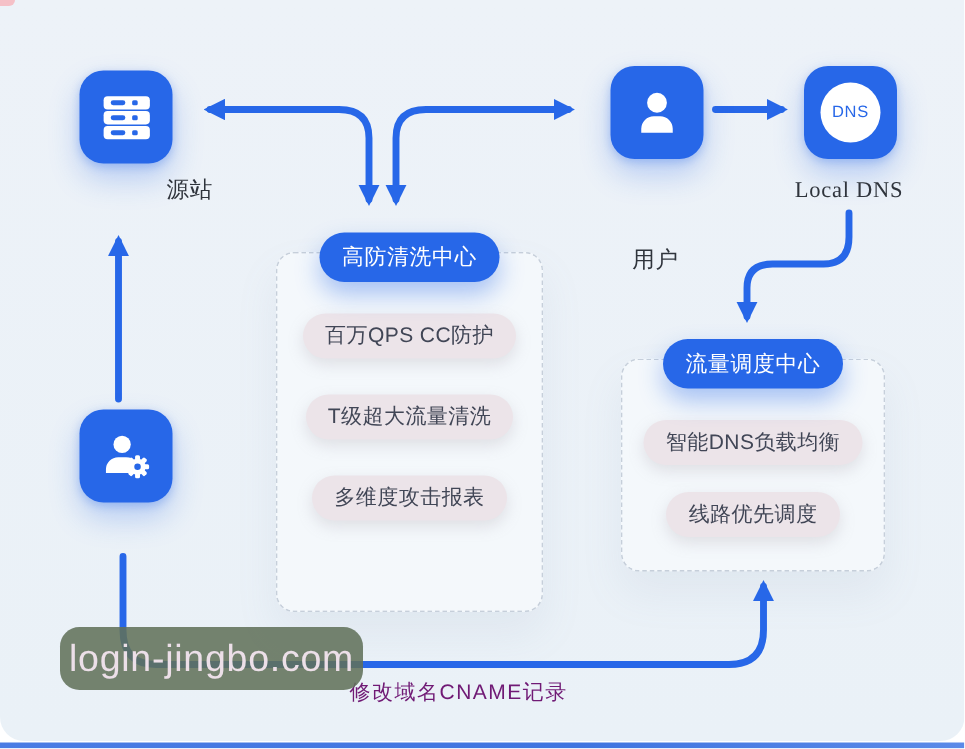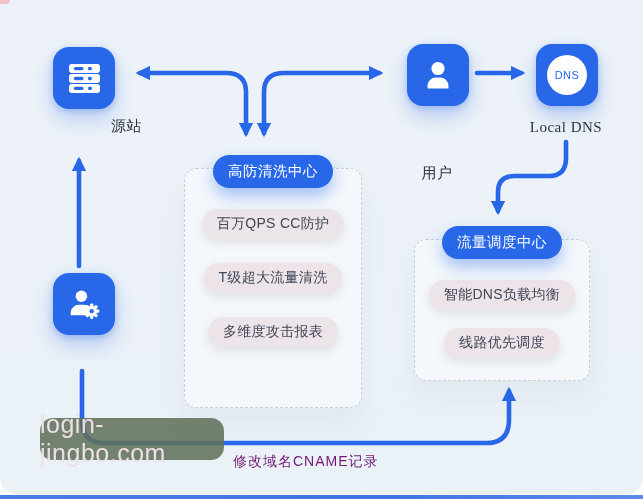--- a/index.html
+++ b/index.html
@@ -21,21 +21,21 @@
   .panel-title{position:absolute;top:-14px;left:50%;transform:translateX(-50%);
     background:var(--accent);color:#fff;font-size:14.5px;white-space:nowrap;
     padding:7px 15px;border-radius:999px;letter-spacing:.5px;
     box-shadow:0 8px 16px rgba(38,103,232,.38);}
   .pill{background:var(--item-bg);color:var(--item-text);font-size:14px;white-space:nowrap;
     padding:6px 15px;border-radius:999px;letter-spacing:.3px;
     box-shadow:0 4px 10px rgba(160,150,165,.25);}
   .panel-scrubbing{left:184px;top:168px;width:178px;height:240px;padding-top:40px;gap:24px;}
   .panel-scheduling{left:414px;top:239px;width:176px;height:142px;padding-top:40px;gap:18px;}
 
-  .watermark{position:absolute;left:40px;top:418px;width:184px;height:42px;border-radius:13px;
+  .watermark{position:absolute;left:40px;top:418px;width:202px;height:42px;border-radius:13px;
     background:var(--watermark-bg);color:var(--watermark-text);
     display:flex;align-items:center;justify-content:center;font-size:25px;letter-spacing:.5px;}
   .cname-note{position:absolute;left:233px;top:453px;font-size:14px;color:#701a75;letter-spacing:1px;}
 
   .dns-badge{width:40px;height:40px;border-radius:50%;background:#fff;display:flex;align-items:center;justify-content:center;}
   .dns-badge span{color:var(--accent);font-weight:normal;font-size:11px;letter-spacing:.5px;}
 </style>
 </head>
 <body>
 

